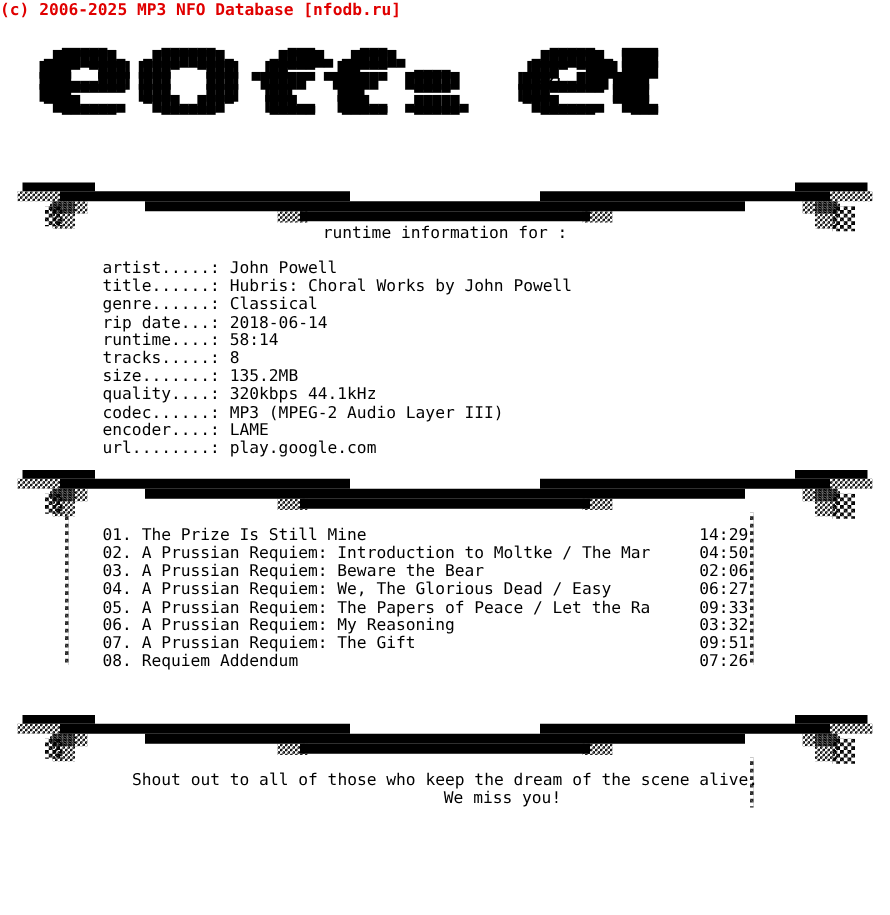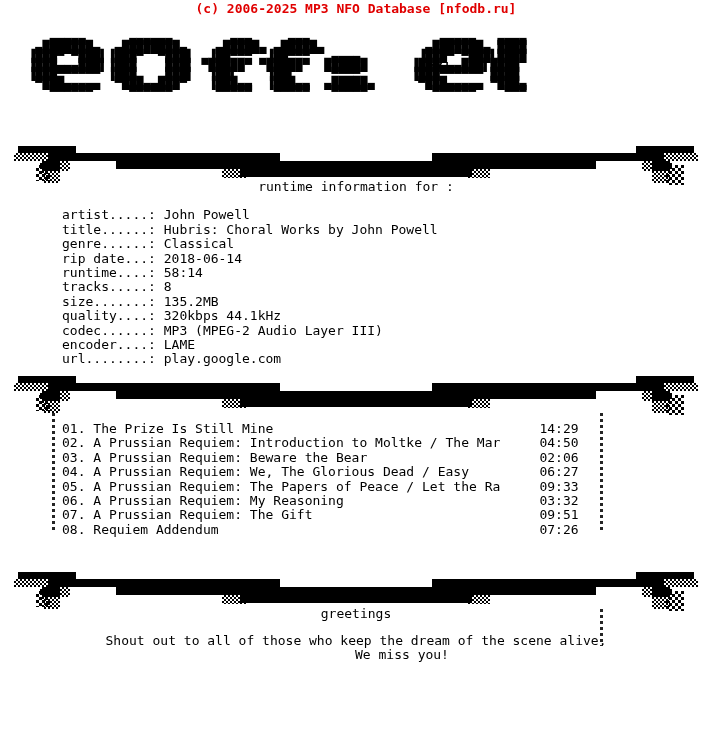--- a/index.html
+++ b/index.html
@@ -17,21 +17,21 @@
     color: #000000;
   }
 
   
   .topbar {
     position: absolute;
     top: 0;
     left: 0;
     width: 712px;
     height: 20px;
-    text-align: center;
+    text-align: left;
     color: #e00000;
     font-weight: bold;
     font-size: 13px;
     line-height: 18px;
     letter-spacing: 0px;
     white-space: pre;
   }
 
   
   .logo-wrap {
@@ -124,21 +124,21 @@
     white-space: pre;
     font-size: 13px;
     line-height: 14.4px;
   }
   .head-label {
     text-align: center;
     white-space: pre;
     font-size: 13px;
     line-height: 16px;
   }
-  .pad-l { padding-left: 62px; }
+  .pad-l { padding-left: 82px; }
 </style>
 </head>
 <body>
 
 <div class="topbar">(c) 2006-2025 MP3 NFO Database [nfodb.ru]</div>
 
 <div class="logo-wrap">
   <div class="logo-art" id="logo-art">   ▄▄▄▄▄      ▄▄▄▄▄▄        ▄▄▄     ▄▄▄                  ▄▄▄▄▄   ▄▄▄▄ 
  ▄███████▄  ▄████████▄    ▄█████▄ ▄█████▄              ▄███████▄ ████ 
 ▐███▀ ▀███▌▐███▀  ▀███▌  ▐██▀▀▀  ▐██▀▀▀   ▄▄▄▄        ▐███▀ ▀███▌████ 
@@ -240,17 +240,16 @@
     <span class="dith" style="left:222px; top:23px; width:24px;  height:9px;"></span>
     <span class="dith" style="left:466px; top:23px; width:24px;  height:9px;"></span>
     <span class="dith" style="left:42px;  top:15px; width:18px; height:22px;"></span>
     <span class="dith-light" style="left:36px;  top:19px; width:14px; height:16px;"></span>
     <span class="dith" style="left:652px; top:15px; width:18px; height:22px;"></span>
     <span class="dith-light" style="left:666px; top:19px; width:18px; height:20px;"></span>
   </div>
 
   <span class="rail" style="left:600px; top:34px; height:40px;"></span>
 
-  <div class="head-label">greetings</div>
   <div style="height:12px;"></div>
   <div class="center-line">Shout out to all of those who keep the dream of the scene alive.</div>
   <div class="center-line" style="text-align:center; padding-left:92px;">We miss you!</div>
 </div>
 
 </body></html>

